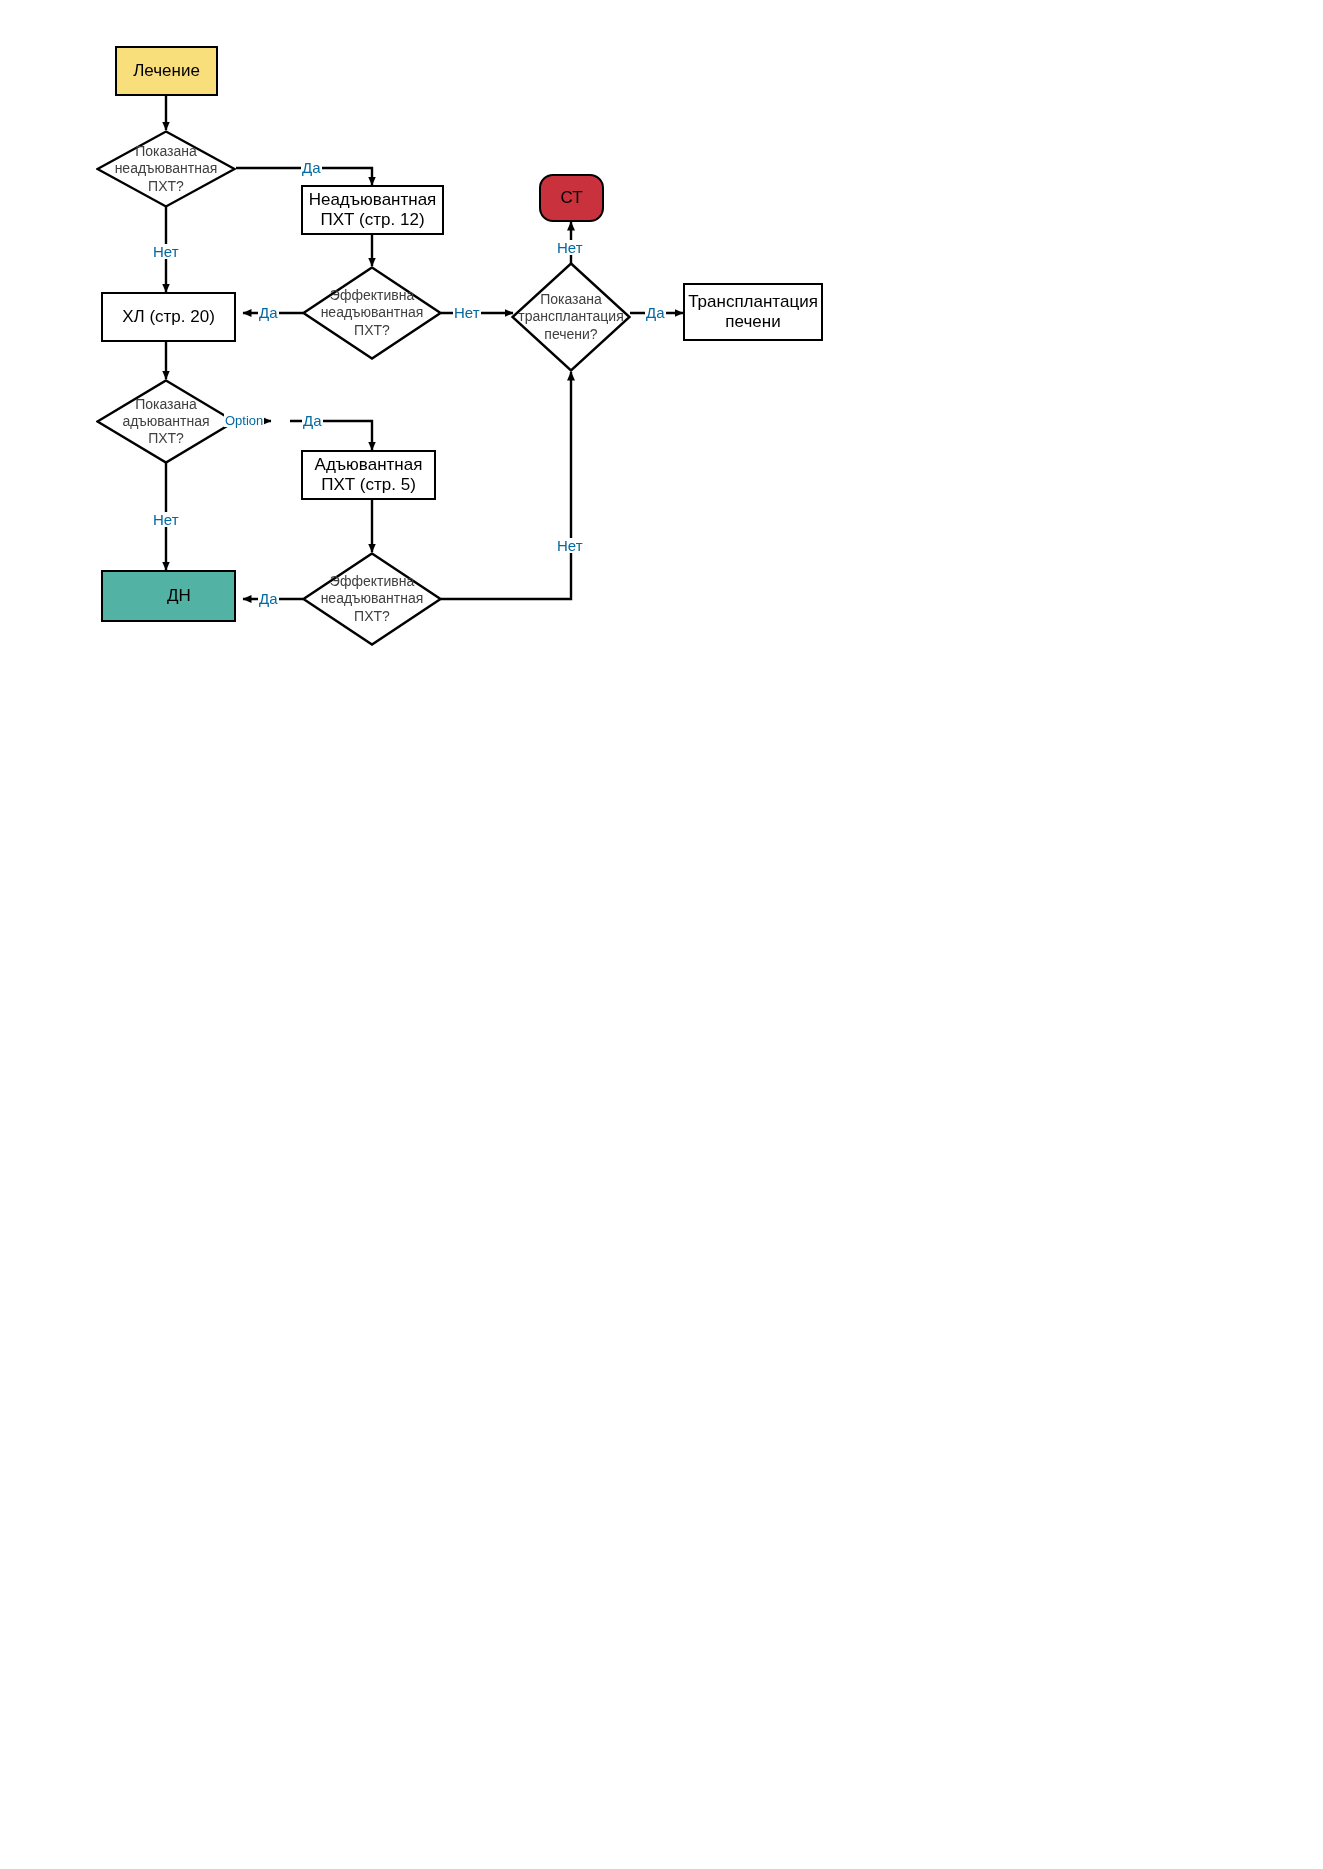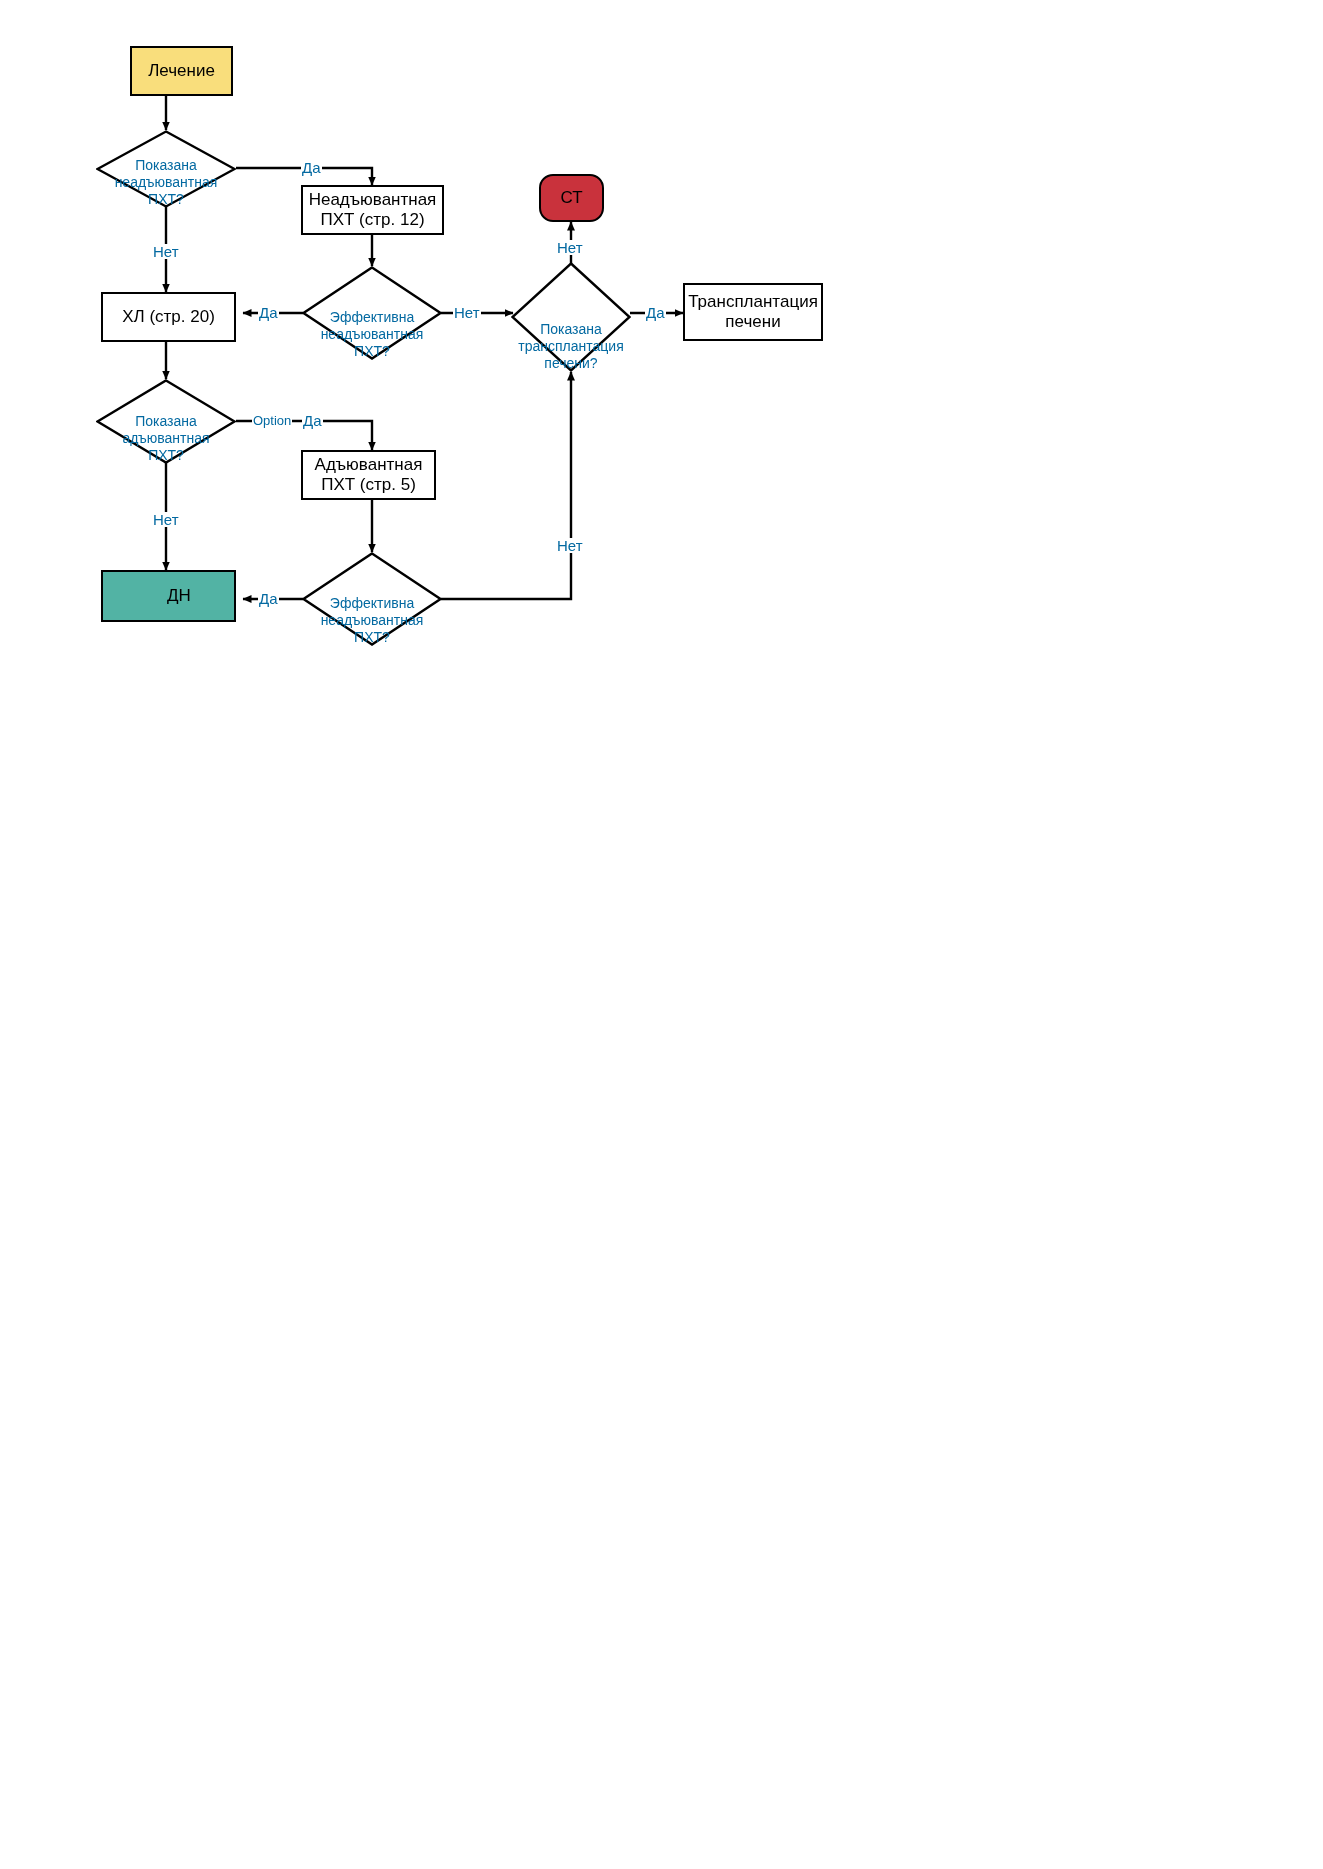--- a/index.html
+++ b/index.html
@@ -60,26 +60,26 @@
     width: 100%;
     height: 100%;
   }
   .diamond .dlabel {
     position: absolute;
     left: 0;
     top: 0;
     width: 100%;
     height: 100%;
     display: flex;
-    align-items: flex-end;
+    align-items: center;
     justify-content: center;
     text-align: center;
     font-size: 14px;
     line-height: 1.22;
-    color: #0369a1;
+    color: #404040;
   }
   .edge-label {
     position: absolute;
     background: #ffffff;
     font-size: 15px;
     color: #0369a1;
     padding: 0 1px;
     white-space: nowrap;
     line-height: 1;
   }
@@ -124,21 +124,21 @@
       <path d="M303,599 L243,599" marker-end="url(#arrow)"></path>
 
       <path d="M441,599 L571,599 L571,372" marker-end="url(#arrow)"></path>
 
       <path d="M571,272 L571,222" marker-end="url(#arrow)"></path>
 
       <path d="M630,313 L683,313" marker-end="url(#arrow)"></path>
     </g>
   </svg>
 
-  <div class="node terminator" style="left:130px; top:46px; width:103px; height:50px; background:#f9de7c;">
+  <div class="node terminator" style="left:115px; top:46px; width:103px; height:50px; background:#f9de7c;">
     <span>Лечение</span>
   </div>
 
   <div class="diamond" style="left:96px; top:130px; width:140px; height:78px;">
     <svg class="dshape" viewBox="0 0 140 78" preserveAspectRatio="none">
       <polygon points="70,1.5 138.5,39 70,76.5 1.5,39" fill="#ffffff" stroke="#000000" stroke-width="2.4"></polygon>
     </svg>
     <div class="dlabel">
       <div>
         <div>Показана</div>
@@ -234,21 +234,21 @@
   </div>
 
   <div class="edge-label" style="left:301px; top:160px;">Да</div>
 
   <div class="edge-label" style="left:152px; top:244px;">Нет</div>
 
   <div class="edge-label" style="left:258px; top:305px;">Да</div>
 
   <div class="edge-label" style="left:453px; top:305px;">Нет</div>
 
-  <div class="edge-label small" style="left:252px; top:414px;">Option</div>
+  <div class="edge-label small" style="left:224px; top:414px;">Option</div>
 
   <div class="edge-label" style="left:302px; top:413px;">Да</div>
 
   <div class="edge-label" style="left:152px; top:512px;">Нет</div>
 
   <div class="edge-label" style="left:258px; top:591px;">Да</div>
 
   <div class="edge-label" style="left:556px; top:538px;">Нет</div>
 
   <div class="edge-label" style="left:556px; top:240px;">Нет</div>

